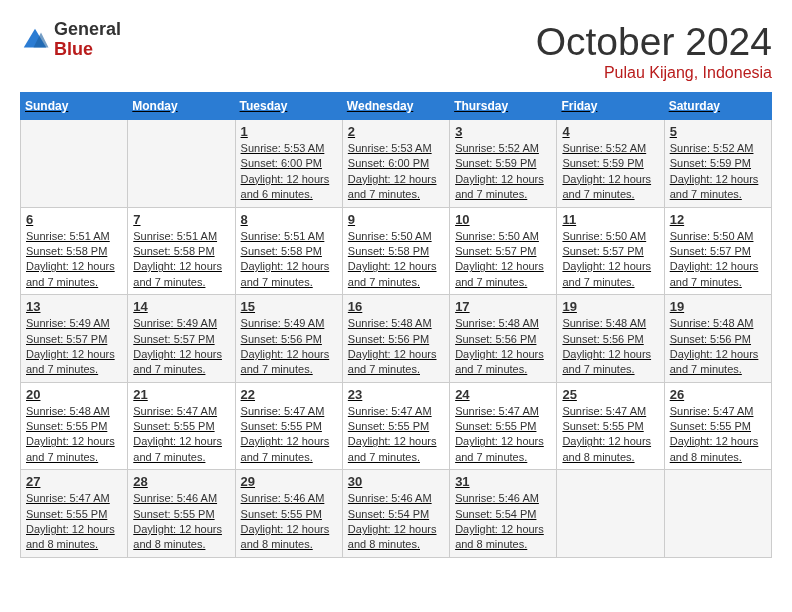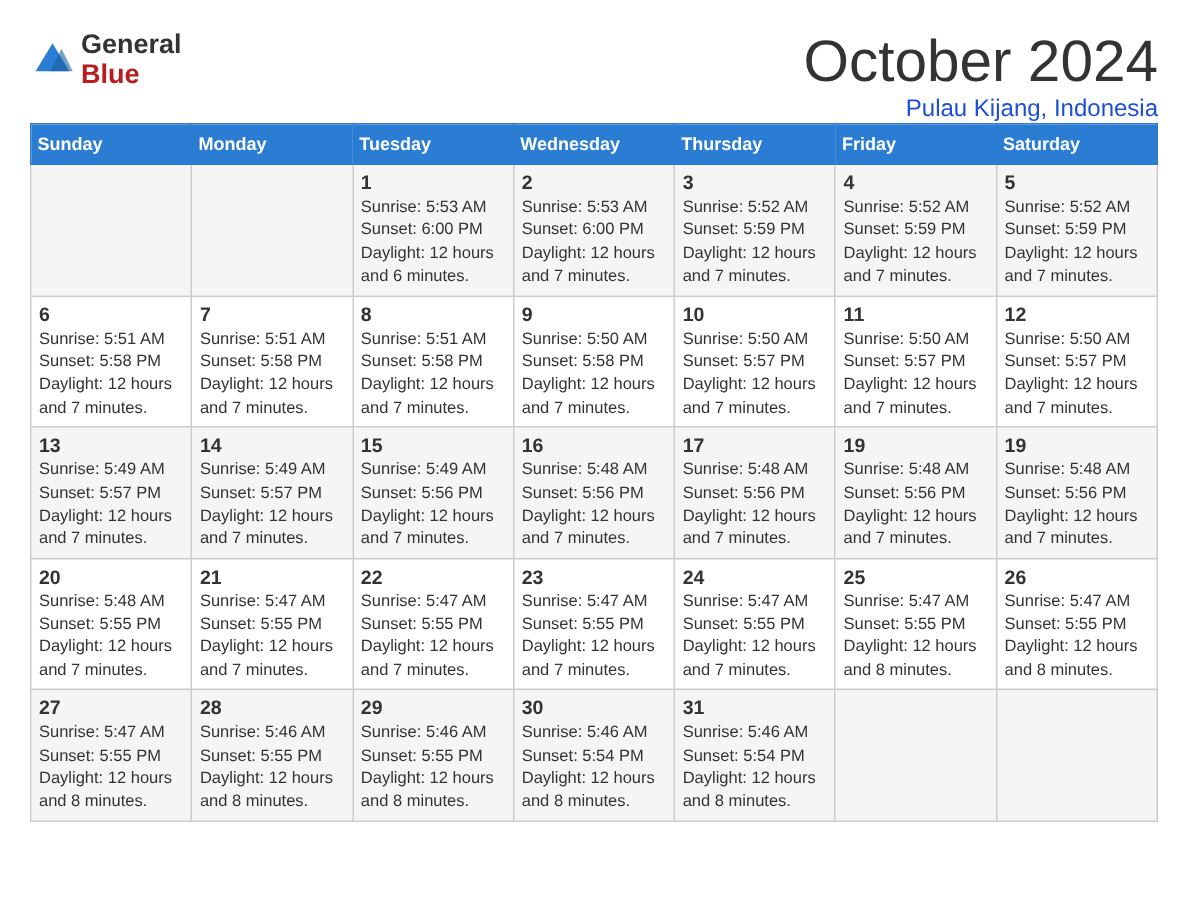--- a/index.html
+++ b/index.html
@@ -7,20 +7,21 @@
       font-family: Arial, sans-serif;
       background: #fff;
       width: 792px;
       min-height: 612px;
       padding: 20px;
     }
     .header {
       display: flex;
       justify-content: space-between;
       align-items: flex-start;
+      margin-bottom: 10px;
     }
     .logo {
       display: flex;
       align-items: center;
       gap: 4px;
     }
     .logo-text {
       display: flex;
       flex-direction: column;
       font-size: 18px;
@@ -36,26 +37,27 @@
     .title-block {
       text-align: right;
     }
     .month-year {
       font-size: 39px;
       font-weight: 300;
       color: #333;
     }
     .subtitle {
       font-size: 16px;
-      color: #1d4ed8;
+      color: #b91c1c;
     }
     table {
       width: 100%;
       border-collapse: collapse;
       table-layout: fixed;
+      text-decoration: underline;
     }
     thead tr th {
       background-color: #2b7cd3;
       color: #fff;
       font-size: 12px;
       font-weight: bold;
       padding: 6px 4px;
       text-align: left;
       border: 1px solid #2b7cd3;
     }

